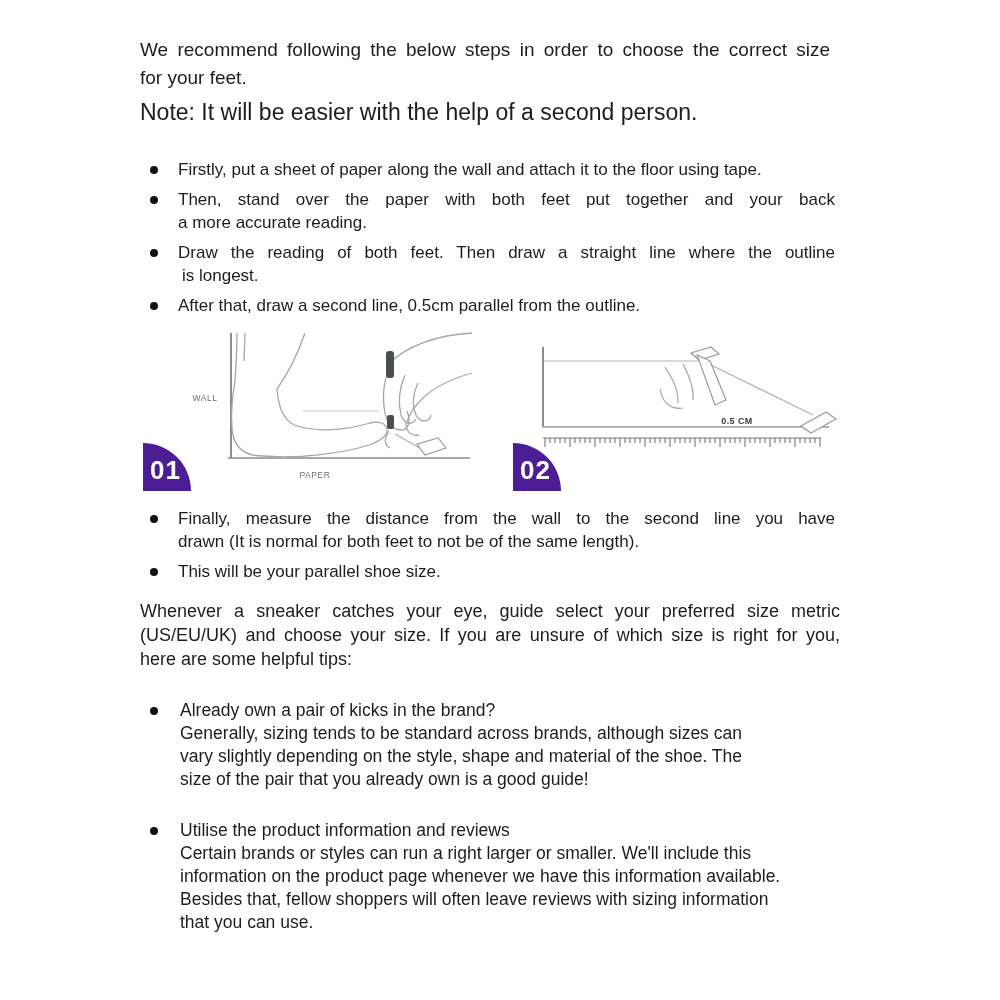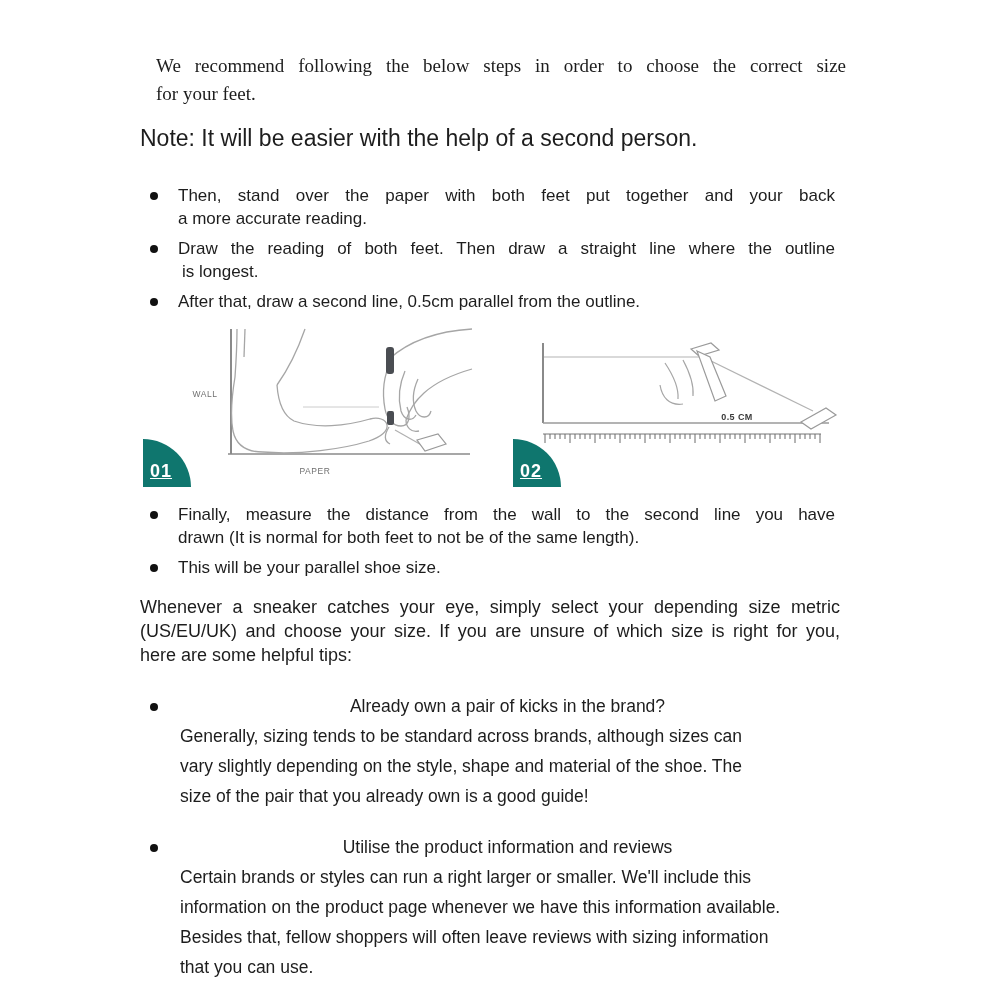--- a/index.html
+++ b/index.html
@@ -5,72 +5,74 @@
   html,body { margin:0; padding:0; background:#ffffff; }
   .page {
     width:1000px; height:1000px; background:#ffffff; overflow:hidden;
     font-family:"Liberation Sans", sans-serif; color:#1d1d1d; position:relative;
   }
   .content { padding:36px 0 0 140px; }
 
   .ln { display:block; white-space:normal; }
   .j  { text-align:justify; text-align-last:justify; }
 
-  .intro { margin:16px; width:690px; font-size:19px; line-height:28px;font-family:Liberation Serif, serif; }
+  .intro { margin:0; width:690px; font-size:19px; line-height:28px; }
   .note  { margin:6px 0 12px 0; width:690px; font-size:23px; line-height:28px; }
 
   ul.steps, ul.results, ul.tips { list-style:none; margin:0; padding:0; width:695px; }
   ul.steps   { margin-top:32px; }
   ul.results { margin-top:16px; }
   ul.steps li, ul.results li {
     position:relative; padding-left:38px; font-size:17px; line-height:23px; margin-bottom:7px;
   }
   ul.steps li::before, ul.results li::before, ul.tips li::before {
     content:""; position:absolute; left:10px; top:8px;
     width:8px; height:8px; border-radius:50%; background:#111;
   }
 
   .figures { display:flex; gap:40px; margin:14px 0 0 3px; }
   .figure  { position:relative; height:160px; }
   .figure.f1 { width:330px; }
   .figure.f2 { width:340px; }
   .fig-badge {
     position:absolute; left:0; bottom:0; width:48px; height:48px;
-    background:#0f766e; border-top-right-radius:100%;
-    color:#ffffff; font-weight:bold; font-size:18px;
+    background:#4c1d95; border-top-right-radius:100%;
+    color:#ffffff; font-weight:bold; font-size:26px;
     display:flex; align-items:flex-end; padding:0 0 5px 7px; box-sizing:border-box;
     letter-spacing:1px;
-    text-decoration:underline;
   }
 
   .tips-intro { margin:16px 0 0 0; width:700px; font-size:18px; line-height:24px; }
   ul.tips { margin-top:28px; }
   ul.tips li { position:relative; padding-left:40px; font-size:17.5px; line-height:23px; margin-bottom:28px; }
-  .tip-title { display:block;text-align:center; }
-  .tip-body .ln { width:657px;margin-top:7px; }
+  .tip-title { display:block; }
+  .tip-body .ln { width:657px; }
 
   svg { display:block; }
   svg text { font-family:"Liberation Sans", sans-serif; }
   .diag-label { font-size:8.5px; fill:#6f6f6f; letter-spacing:0.6px; }
   .diag-measure { font-size:9px; fill:#3a3a3a; font-weight:bold; letter-spacing:0.4px; }
 </style>
 </head>
 <body>
 
 <div class="page">
   <div class="content">
 
     <p class="intro">
       <span class="ln j">We recommend following the below steps in order to choose the correct size</span>
       <span class="ln">for your feet.</span>
     </p>
 
     <p class="note">Note: It will be easier with the help of a second person.</p>
 
     <ul class="steps">
+      <li>
+        <span class="ln">Firstly, put a sheet of paper along the wall and attach it to the floor using tape.</span>
+      </li>
       <li>
         <span class="ln j">Then, stand over the paper with both feet put together and your back</span>
         <span class="ln">a more accurate reading.</span>
       </li>
       <li>
         <span class="ln j">Draw the reading of both feet. Then draw a straight line where the outline</span>
         <span class="ln" style="padding-left:4px">is longest.</span>
       </li>
       <li>
         <span class="ln">After that, draw a second line, 0.5cm parallel from the outline.</span>
@@ -215,21 +217,21 @@
       <li>
         <span class="ln j">Finally, measure the distance from the wall to the second line you have</span>
         <span class="ln">drawn (It is normal for both feet to not be of the same length).</span>
       </li>
       <li>
         <span class="ln">This will be your parallel shoe size.</span>
       </li>
     </ul>
 
     <p class="tips-intro">
-      <span class="ln j">Whenever a sneaker catches your eye, simply select your depending size metric</span>
+      <span class="ln j">Whenever a sneaker catches your eye, guide select your preferred size metric</span>
       <span class="ln j">(US/EU/UK) and choose your size. If you are unsure of which size is right for you,</span>
       <span class="ln">here are some helpful tips:</span>
     </p>
 
     <ul class="tips">
       <li>
         <span class="tip-title">Already own a pair of kicks in the brand?</span>
         <span class="tip-body">
           <span class="ln">Generally, sizing tends to be standard across brands, although sizes can</span>
           <span class="ln">vary slightly depending on the style, shape and material of the shoe. The</span>

